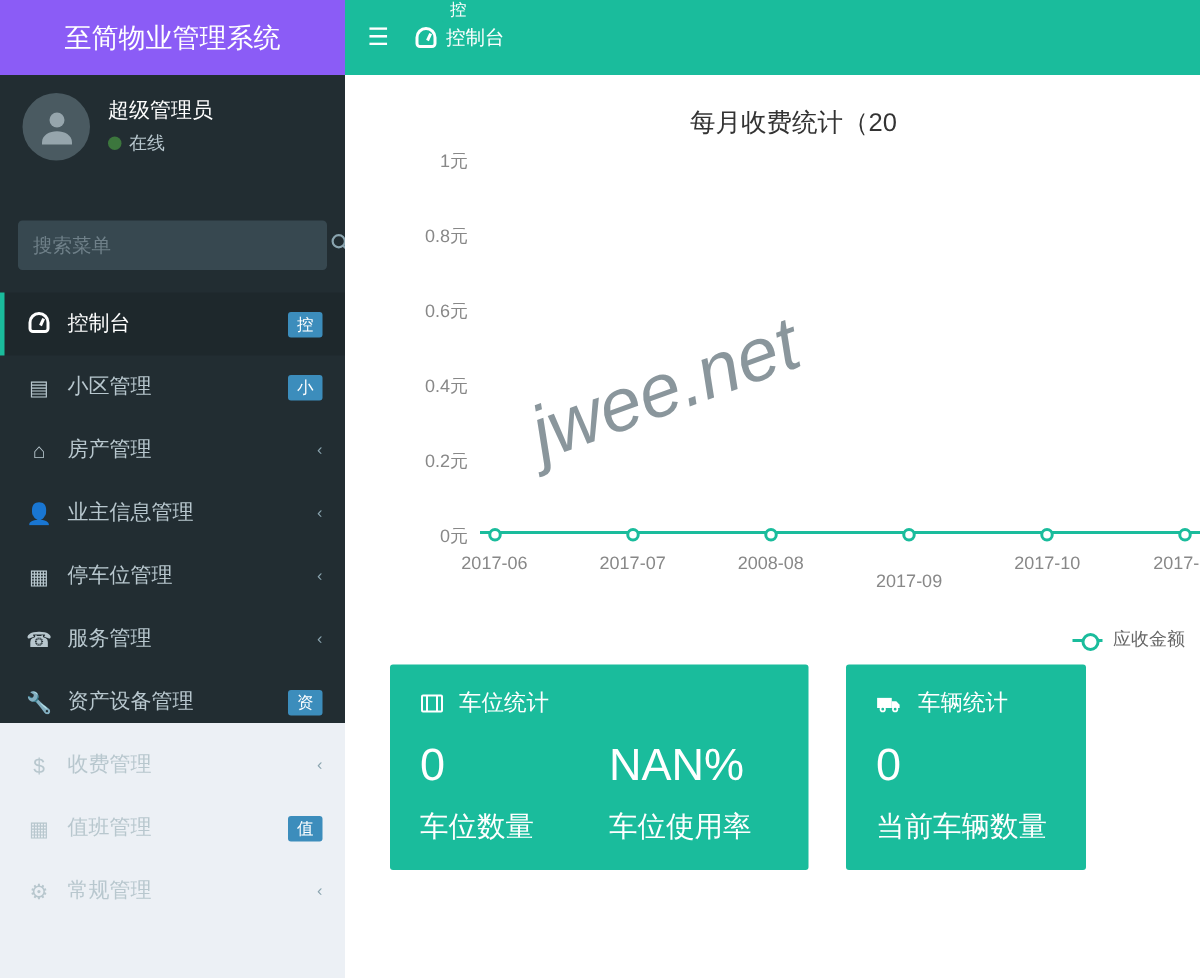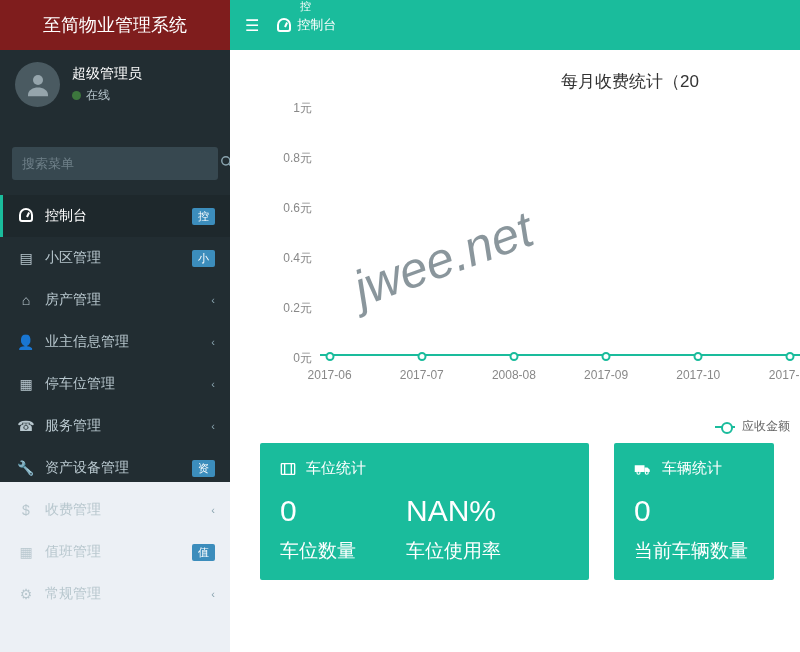--- a/index.html
+++ b/index.html
@@ -1,19 +1,19 @@
 <!DOCTYPE html>
 <html><head>
 <meta charset="utf-8">
 <style>
 * { margin: 0; padding: 0; box-sizing: border-box; font-family: "Helvetica Neue", Arial, sans-serif; }
 body { width: 800px; height: 652px; overflow: hidden; background: #ecf0f5; position: relative; }
 
 .header { height: 50px; background: #1abc9c; display: flex; align-items: center; color: #fff; }
-.logo { width: 230px; height: 50px; background: #7f1d1d; display: flex; align-items: center; justify-content: center; font-size: 18px; }
+.logo { width: 230px; height: 50px; background: #8b5cf6; display: flex; align-items: center; justify-content: center; font-size: 18px; }
 .header-right { display: flex; align-items: center; padding: 0 15px; gap: 18px; position: relative; }
 .menu-toggle { font-size: 16px; cursor: pointer; }
 .tab-badge { position: absolute; top: -12px; left: 65px; background: #1abc9c; color: #fff; font-size: 11px; padding: 1px 5px; border-radius: 2px; }
 .tab-item { display: flex; align-items: center; gap: 6px; font-size: 13px; padding: 6px 0; }
 
 .sidebar { position: absolute; left: 0; top: 50px; width: 230px; height: 432px; background: #222d32; color: #b8c7ce; }
 .user-panel { display: flex; align-items: center; padding: 12px 15px; gap: 12px; }
 .avatar { width: 45px; height: 45px; border-radius: 50%; background: #4a5a61; display: flex; align-items: center; justify-content: center; }
 .avatar svg { width: 30px; height: 30px; fill: #96a5ac; }
 .user-info { display: flex; flex-direction: column; gap: 4px; }
@@ -28,38 +28,38 @@
 
 .menu { list-style: none; }
 .menu-item { display: flex; align-items: center; padding: 12px 15px; font-size: 14px; cursor: pointer; position: relative; }
 .menu-item.active { background: #1e282c; color: #fff; border-left: 3px solid #1abc9c; padding-left: 12px; }
 .menu-icon { width: 22px; text-align: center; margin-right: 8px; font-size: 14px; }
 .menu-label { flex: 1; }
 .menu-badge { background: #3c8dbc; color: #fff; font-size: 11px; padding: 1px 6px; border-radius: 2px; }
 .menu-caret { font-size: 11px; color: #8aa4af; }
 
 .content { position: absolute; left: 230px; top: 50px; right: 0; bottom: 0; padding: 20px 0 0 30px; background: #fff; }
-.chart-title { text-align: center; font-size: 17px; color: #333; margin-bottom: 15px; padding-left: 200px; }
+.chart-title { font-size: 17px; color: #333; margin-bottom: 15px; padding-left: 200px; }
 
 .chart-area { position: relative; height: 310px; margin-left: 0; }
 .y-axis { position: absolute; left: 0; top: 0; height: 250px; width: 60px; }
 .y-tick { position: absolute; right: 8px; font-size: 12px; color: #888; transform: translateY(-50%); }
 .plot { position: absolute; left: 60px; top: 0; right: 0; height: 250px; }
 .data-line { position: absolute; left: 0; right: 0; bottom: 2px; height: 2px; background: #1abc9c; }
 .data-point { position: absolute; bottom: -3px; width: 9px; height: 9px; border: 2px solid #1abc9c; background: #fff; border-radius: 50%; transform: translateX(-50%); }
 .x-axis { position: absolute; left: 60px; right: 0; top: 260px; height: 20px; }
 .x-tick { position: absolute; font-size: 12px; color: #888; transform: translateX(-50%); white-space: nowrap; }
 
 .legend { text-align: right; padding: 10px 10px 0 0; font-size: 12px; color: #666; }
 .legend-marker { display: inline-block; width: 20px; height: 2px; background: #1abc9c; vertical-align: middle; margin-right: 4px; position: relative; }
 .legend-marker::after { content: ''; position: absolute; left: 6px; top: -4px; width: 8px; height: 8px; border: 2px solid #1abc9c; background: #fff; border-radius: 50%; }
 
 .cards { display: flex; gap: 25px; padding: 25px 0 0 0; }
 .card { background: #1abc9c; color: #fff; padding: 16px 20px; border-radius: 2px; }
-.card-1 { width: 329px; }
+.card-1 { width: 279px; }
 .card-2 { width: 160px; }
 .card-header { display: flex; align-items: center; gap: 10px; font-size: 15px; margin-bottom: 16px; }
 .card-row { display: flex; gap: 50px; }
 .card-metric { display: flex; flex-direction: column; gap: 10px; }
 .card-value { font-size: 30px; font-weight: 300; }
 .card-label { font-size: 19px; }
 
 .watermark { position: absolute; left: 350px; top: 230px; font-size: 50px; color: rgba(60,80,90,0.6); transform: rotate(-20deg); font-style: italic; font-weight: 500; pointer-events: none; z-index: 100; }
 
 .gauge-icon { display: inline-block; width: 14px; height: 14px; border: 2px solid currentColor; border-radius: 50% 50% 3px 3px; position: relative; }
@@ -179,21 +179,21 @@
         <div class="data-point" style="left: 21.2%;"></div>
         <div class="data-point" style="left: 40.4%;"></div>
         <div class="data-point" style="left: 59.6%;"></div>
         <div class="data-point" style="left: 78.8%;"></div>
         <div class="data-point" style="left: 98%;"></div>
       </div>
     <div class="x-axis" id="x-axis">
         <div class="x-tick" style="left: 2%;">2017-06</div>
         <div class="x-tick" style="left: 21.2%;">2017-07</div>
         <div class="x-tick" style="left: 40.4%;">2008-08</div>
-        <div class="x-tick" style="left: 59.6%;">2017-09</div>
+        <div class="x-tick" style="left: 59.6%; margin-top: 12px;">2017-09</div>
         <div class="x-tick" style="left: 78.8%;">2017-10</div>
         <div class="x-tick" style="left: 98%;">2017-11</div>
       </div>
     <div class="legend" style="position:absolute; right:0; top:300px;">
       <span class="legend-marker"></span>
       <span>应收金额</span>
     </div>
   </div>
 
   <div class="cards">

